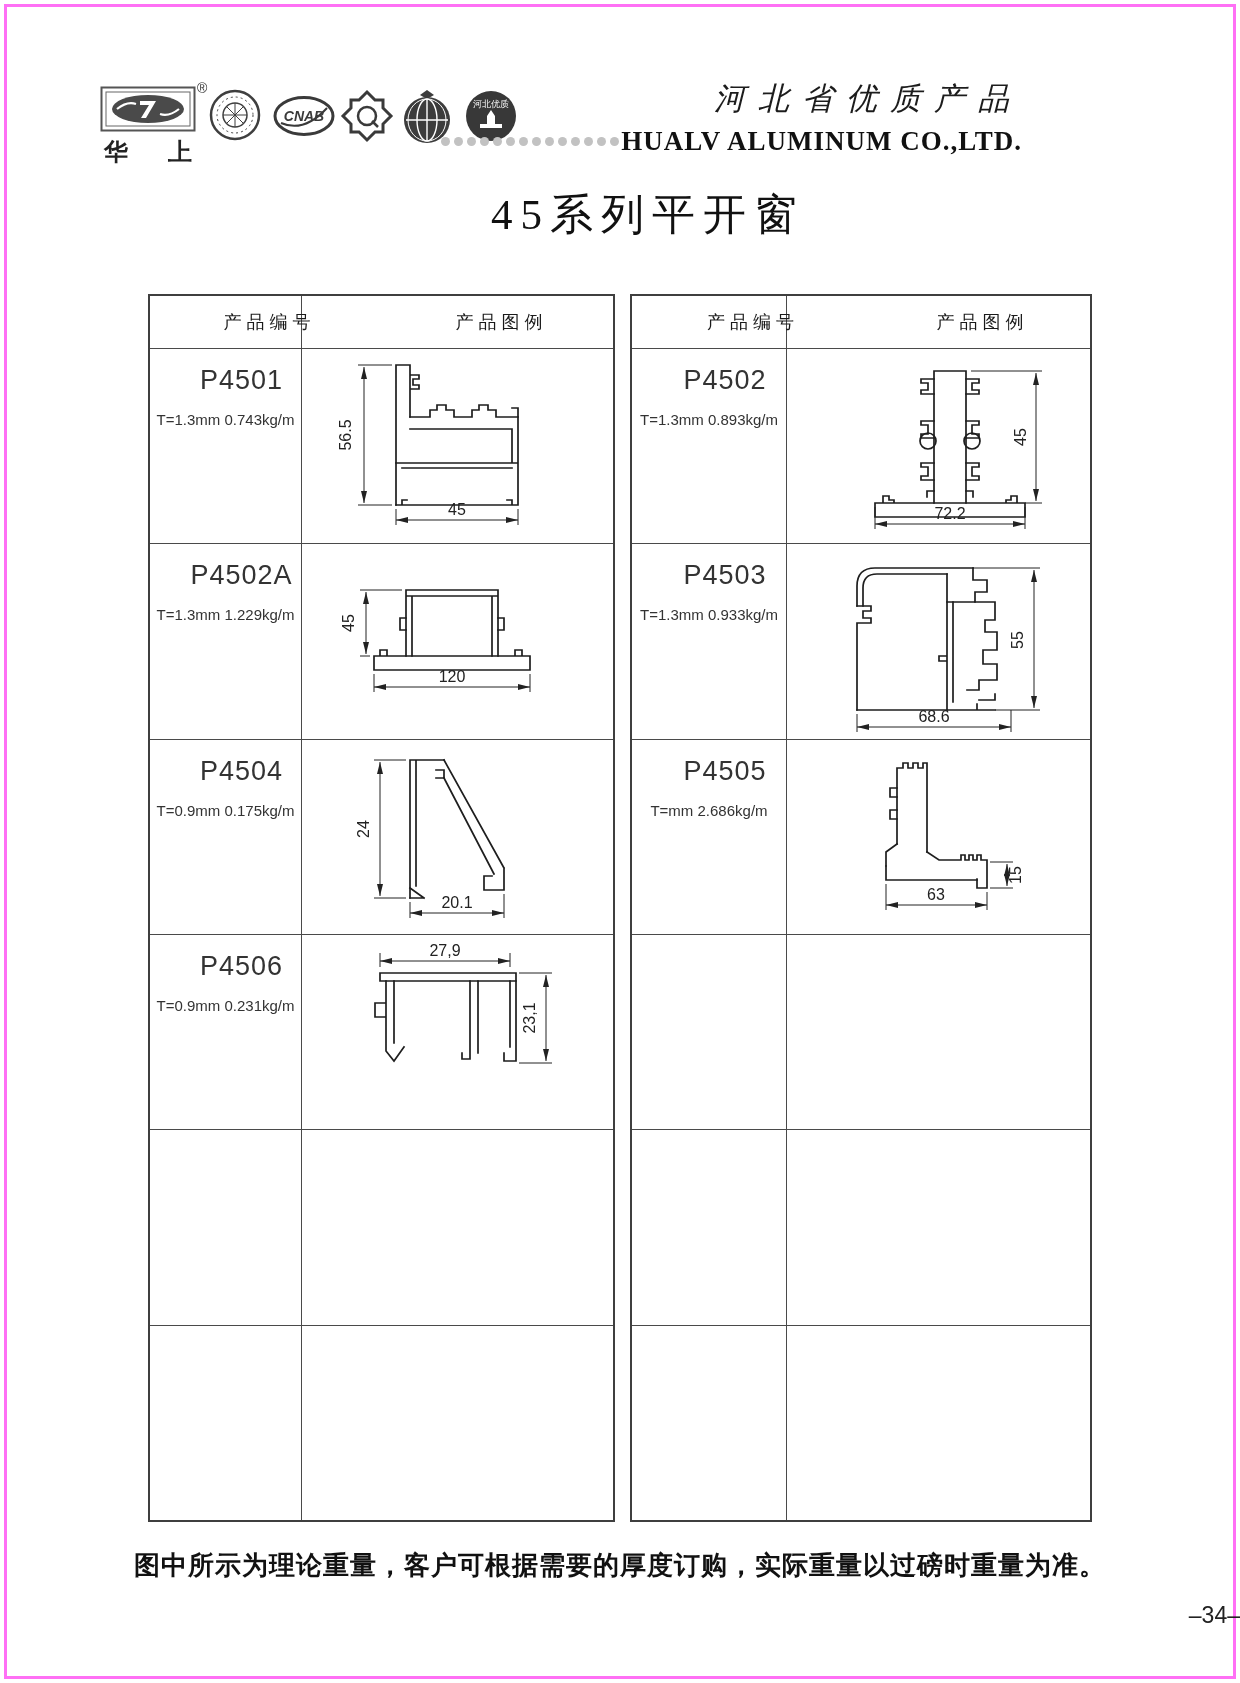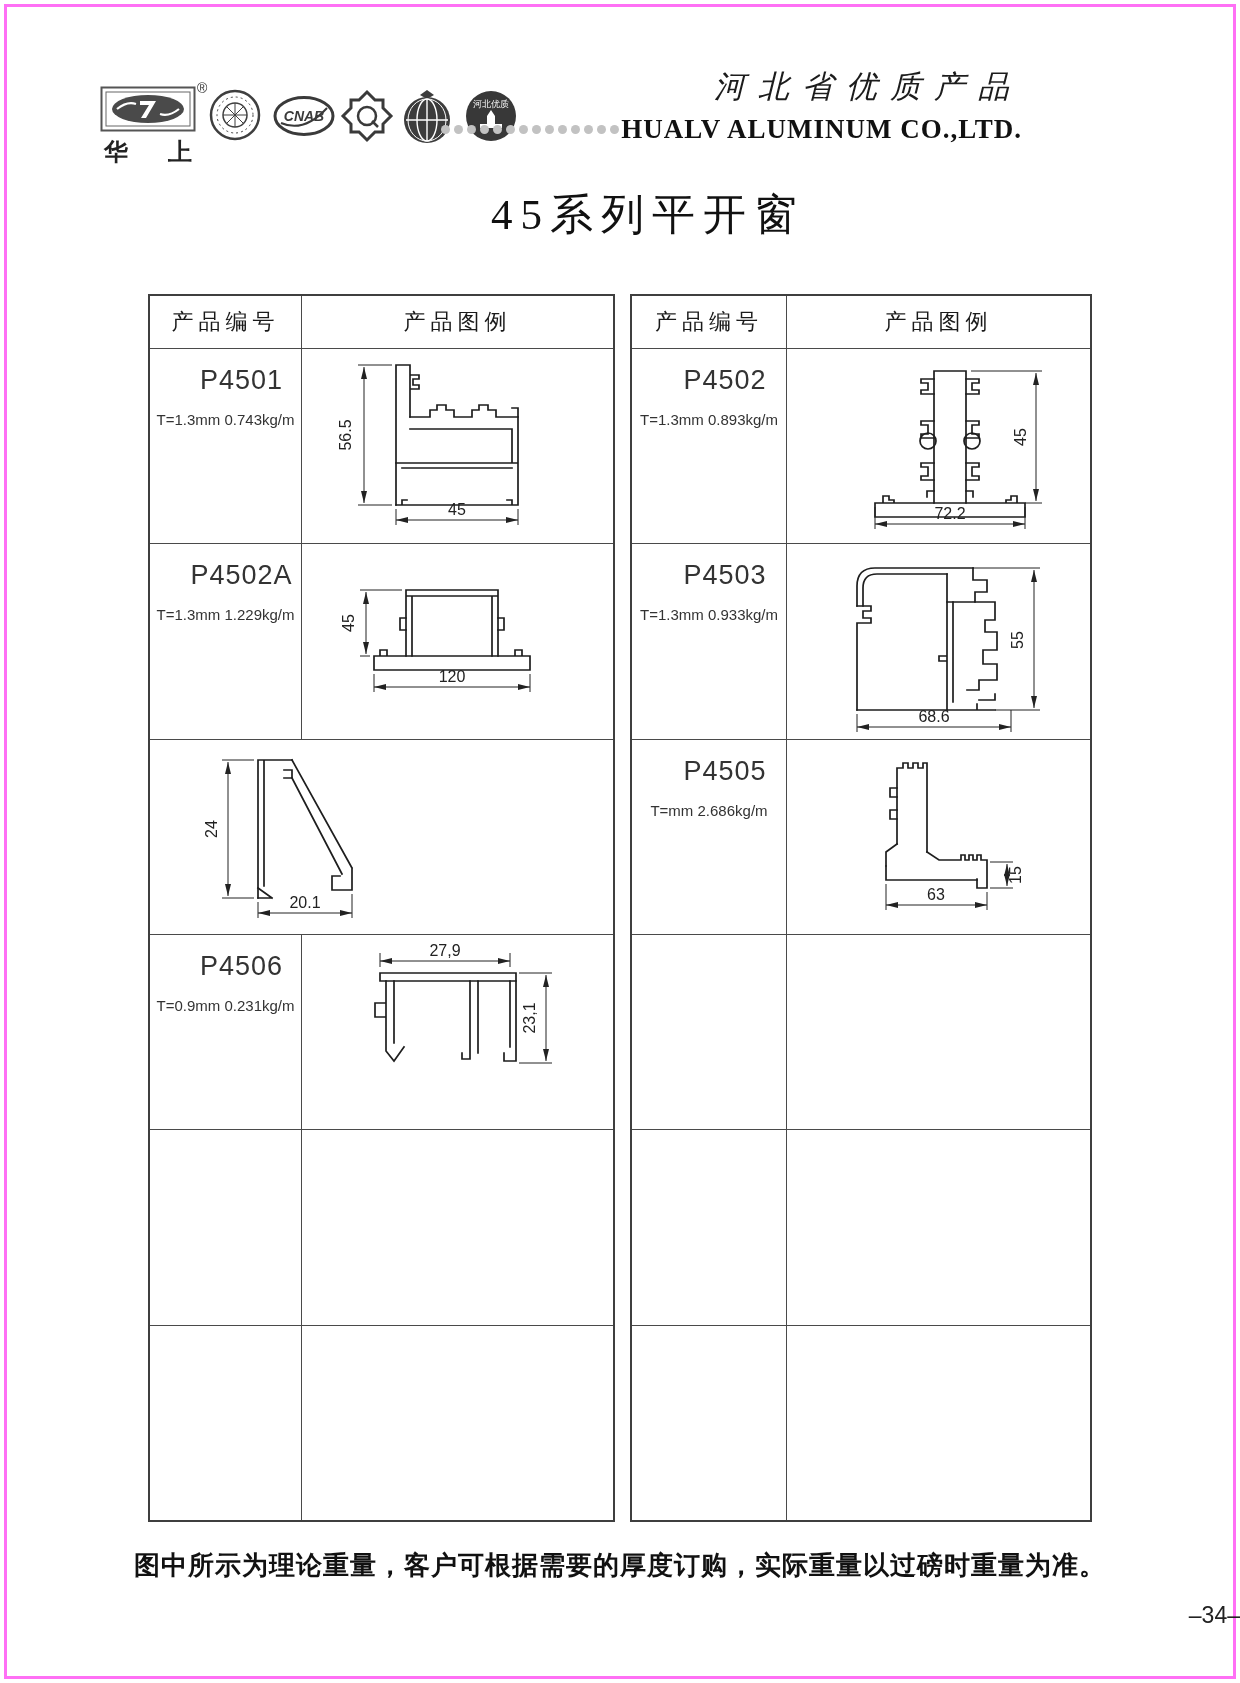--- a/index.html
+++ b/index.html
@@ -9,21 +9,21 @@
 
   
   .header{position:absolute;left:0;top:0;width:100%;height:180px;}
   .brand{position:absolute;left:100px;top:86px;width:100px;}
   .brand svg{display:block;}
   .reg-mark{position:absolute;left:97px;top:-6px;font-size:14px;color:#333;}
   .brand-cn{position:absolute;left:4px;top:50px;width:92px;font-size:24px;font-weight:bold;
             letter-spacing:40px;white-space:nowrap;color:#222;
             font-family:"Liberation Sans",sans-serif;text-align:right;}
   .cert{position:absolute;top:89px;}
-  .header-right{position:absolute;right:218px;top:66px;text-align:right;}
+  .header-right{position:absolute;right:218px;top:78px;text-align:right;}
   .slogan{font-family:"Liberation Serif",serif;font-style:italic;font-size:31px;
           letter-spacing:13px;color:#1c1c1c;white-space:nowrap;}
   .company-row{margin-top:6px;display:flex;align-items:center;justify-content:flex-end;gap:2px;}
   .dots{display:flex;gap:4px;align-items:center;}
   .dot{width:9px;height:9px;border-radius:50%;background:#c2c2c2;display:inline-block;}
   .company{font-family:"Liberation Serif",serif;font-weight:bold;font-size:27px;color:#111;
            letter-spacing:1px;white-space:nowrap;}
 
   
   .title{position:absolute;left:0;top:186px;width:100%;text-align:center;margin:0;
@@ -35,21 +35,21 @@
           box-sizing:border-box;display:flex;flex-direction:column;background:#fff;}
   .ptable.tleft{left:148px;width:467px;}
   .ptable.tright{left:630px;width:462px;}
   .thead{flex:0 0 52px;display:flex;}
   .trow{flex:1 1 0;display:flex;border-top:1.5px solid #4a4a4a;}
   .c1{flex:0 0 152px;border-right:1.5px solid #4a4a4a;box-sizing:border-box;
       text-align:center;position:relative;}
   .tright .c1{flex-basis:155px;}
   .c2{flex:1 1 auto;position:relative;}
   .th-label{width:100%;height:52px;display:flex;align-items:center;justify-content:center;
-            font-family:"Liberation Serif",serif;font-size:22px;letter-spacing:5px;color:#1a1a1a;}
+            font-family:"Liberation Serif",serif;font-size:18px;letter-spacing:5px;color:#1a1a1a;padding-left:44px;}
   .pcode{margin-top:16px;font-size:27px;color:#333;letter-spacing:1px;padding-left:32px;}
   .pspec{margin-top:15px;font-size:15px;color:#333;}
 
   
   .fig{position:absolute;}
   .pf{stroke:#1e1e1e;stroke-width:1.7;fill:none;stroke-linecap:square;stroke-linejoin:miter;}
   .dm{stroke:#222;stroke-width:1;fill:none;}
   .dt{font-family:"Liberation Sans",sans-serif;font-size:16px;fill:#222;}
 
   
@@ -189,20 +189,24 @@
           <line class="dm" x1="34" y1="30" x2="34" y2="92" marker-start="url(#da)" marker-end="url(#da)"></line>
           <text class="dt" text-anchor="middle" transform="rotate(-90 22 61)" x="22" y="61">45</text>
           <path class="dm" d="M42,112 V130 M198,112 V130"></path>
           <line class="dm" x1="42" y1="125" x2="198" y2="125" marker-start="url(#da)" marker-end="url(#da)"></line>
           <text class="dt" text-anchor="middle" x="120" y="120">120</text>
         </svg>
       </div>
     </div>
 
     <div class="trow">
+      <div class="c1">
+        <div class="pcode">P4504</div>
+        <div class="pspec">T=0.9mm 0.175kg/m</div>
+      </div>
       <div class="c2">
         <svg class="fig" style="left:42px;top:6px" width="230" height="184" viewBox="0 0 230 184">
           <path class="pf" d="M66,14 H100 M66,14 V152 M72,14 V140 M92,24 h8 v8 h-8"></path>
           <path class="pf" d="M100,14 L160,122 M100,32 L150,128 M160,122 V144 H140 V130 h8"></path>
           <path class="pf" d="M66,142 l14,10 M66,152 h14"></path>
           <path class="dm" d="M62,14 H30 M62,152 H30"></path>
           <line class="dm" x1="36" y1="16" x2="36" y2="150" marker-start="url(#da)" marker-end="url(#da)"></line>
           <text class="dt" text-anchor="middle" transform="rotate(-90 25 83)" x="25" y="83">24</text>
           <path class="dm" d="M66,156 V172 M160,148 V172"></path>
           <line class="dm" x1="66" y1="167" x2="160" y2="167" marker-start="url(#da)" marker-end="url(#da)"></line>

